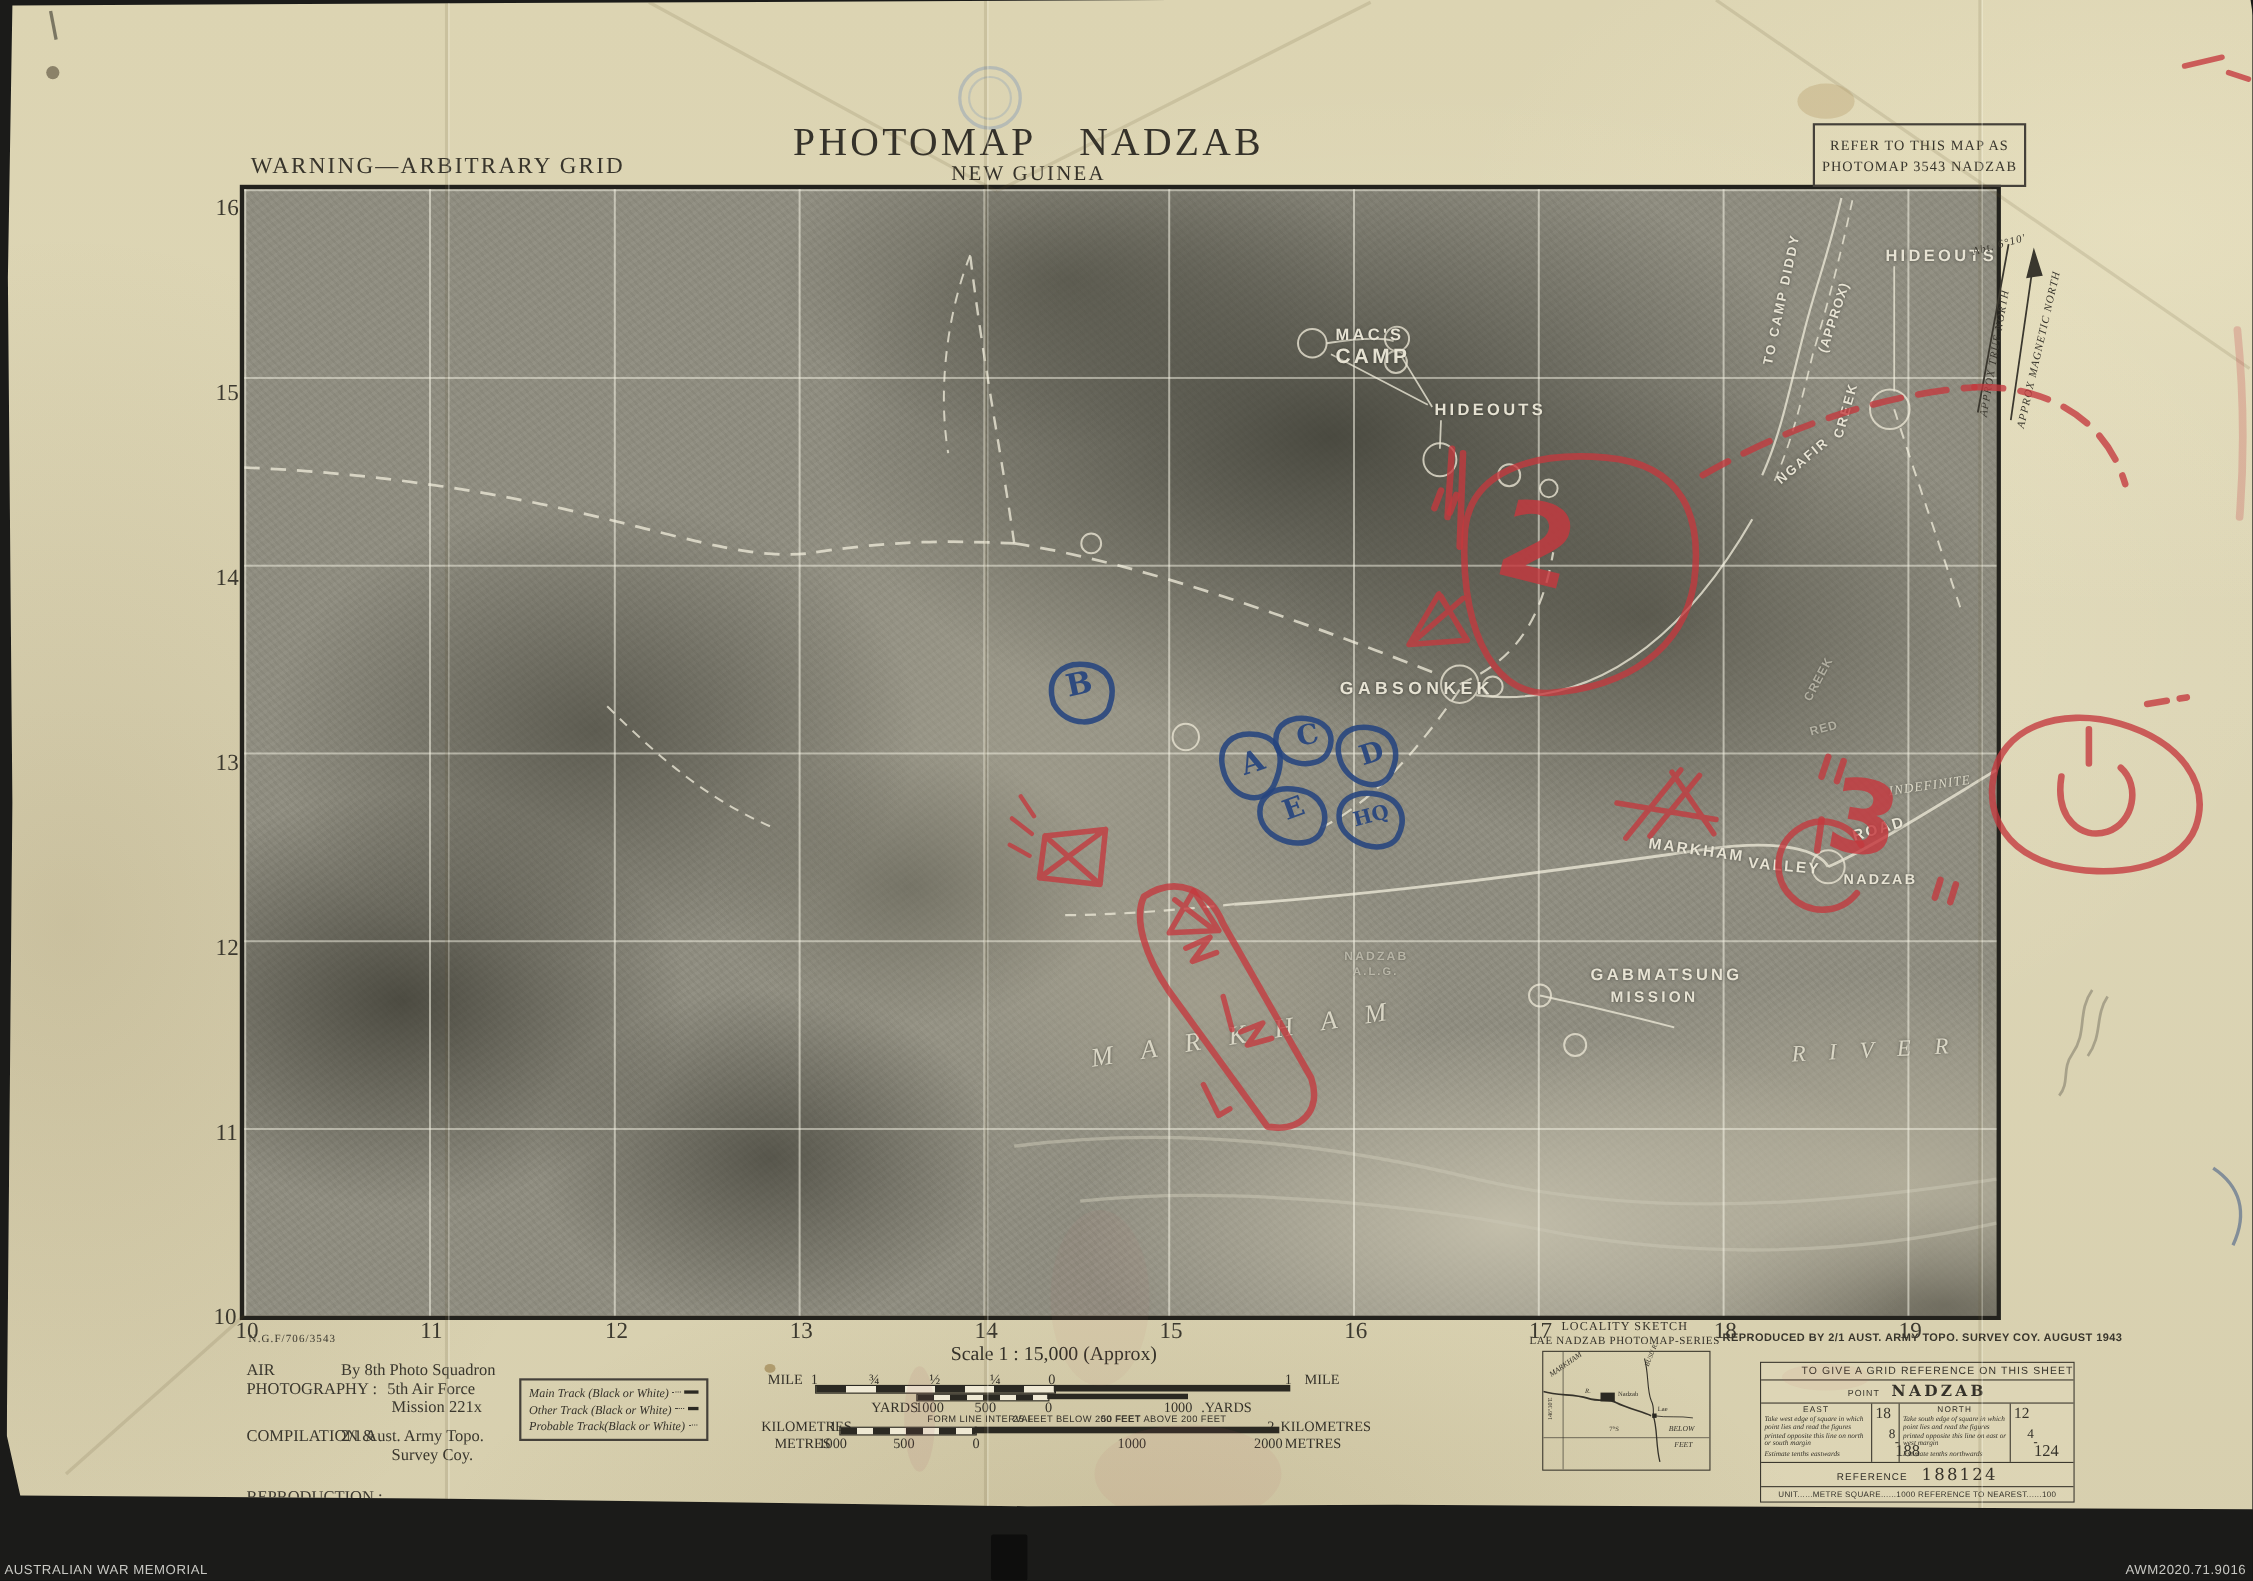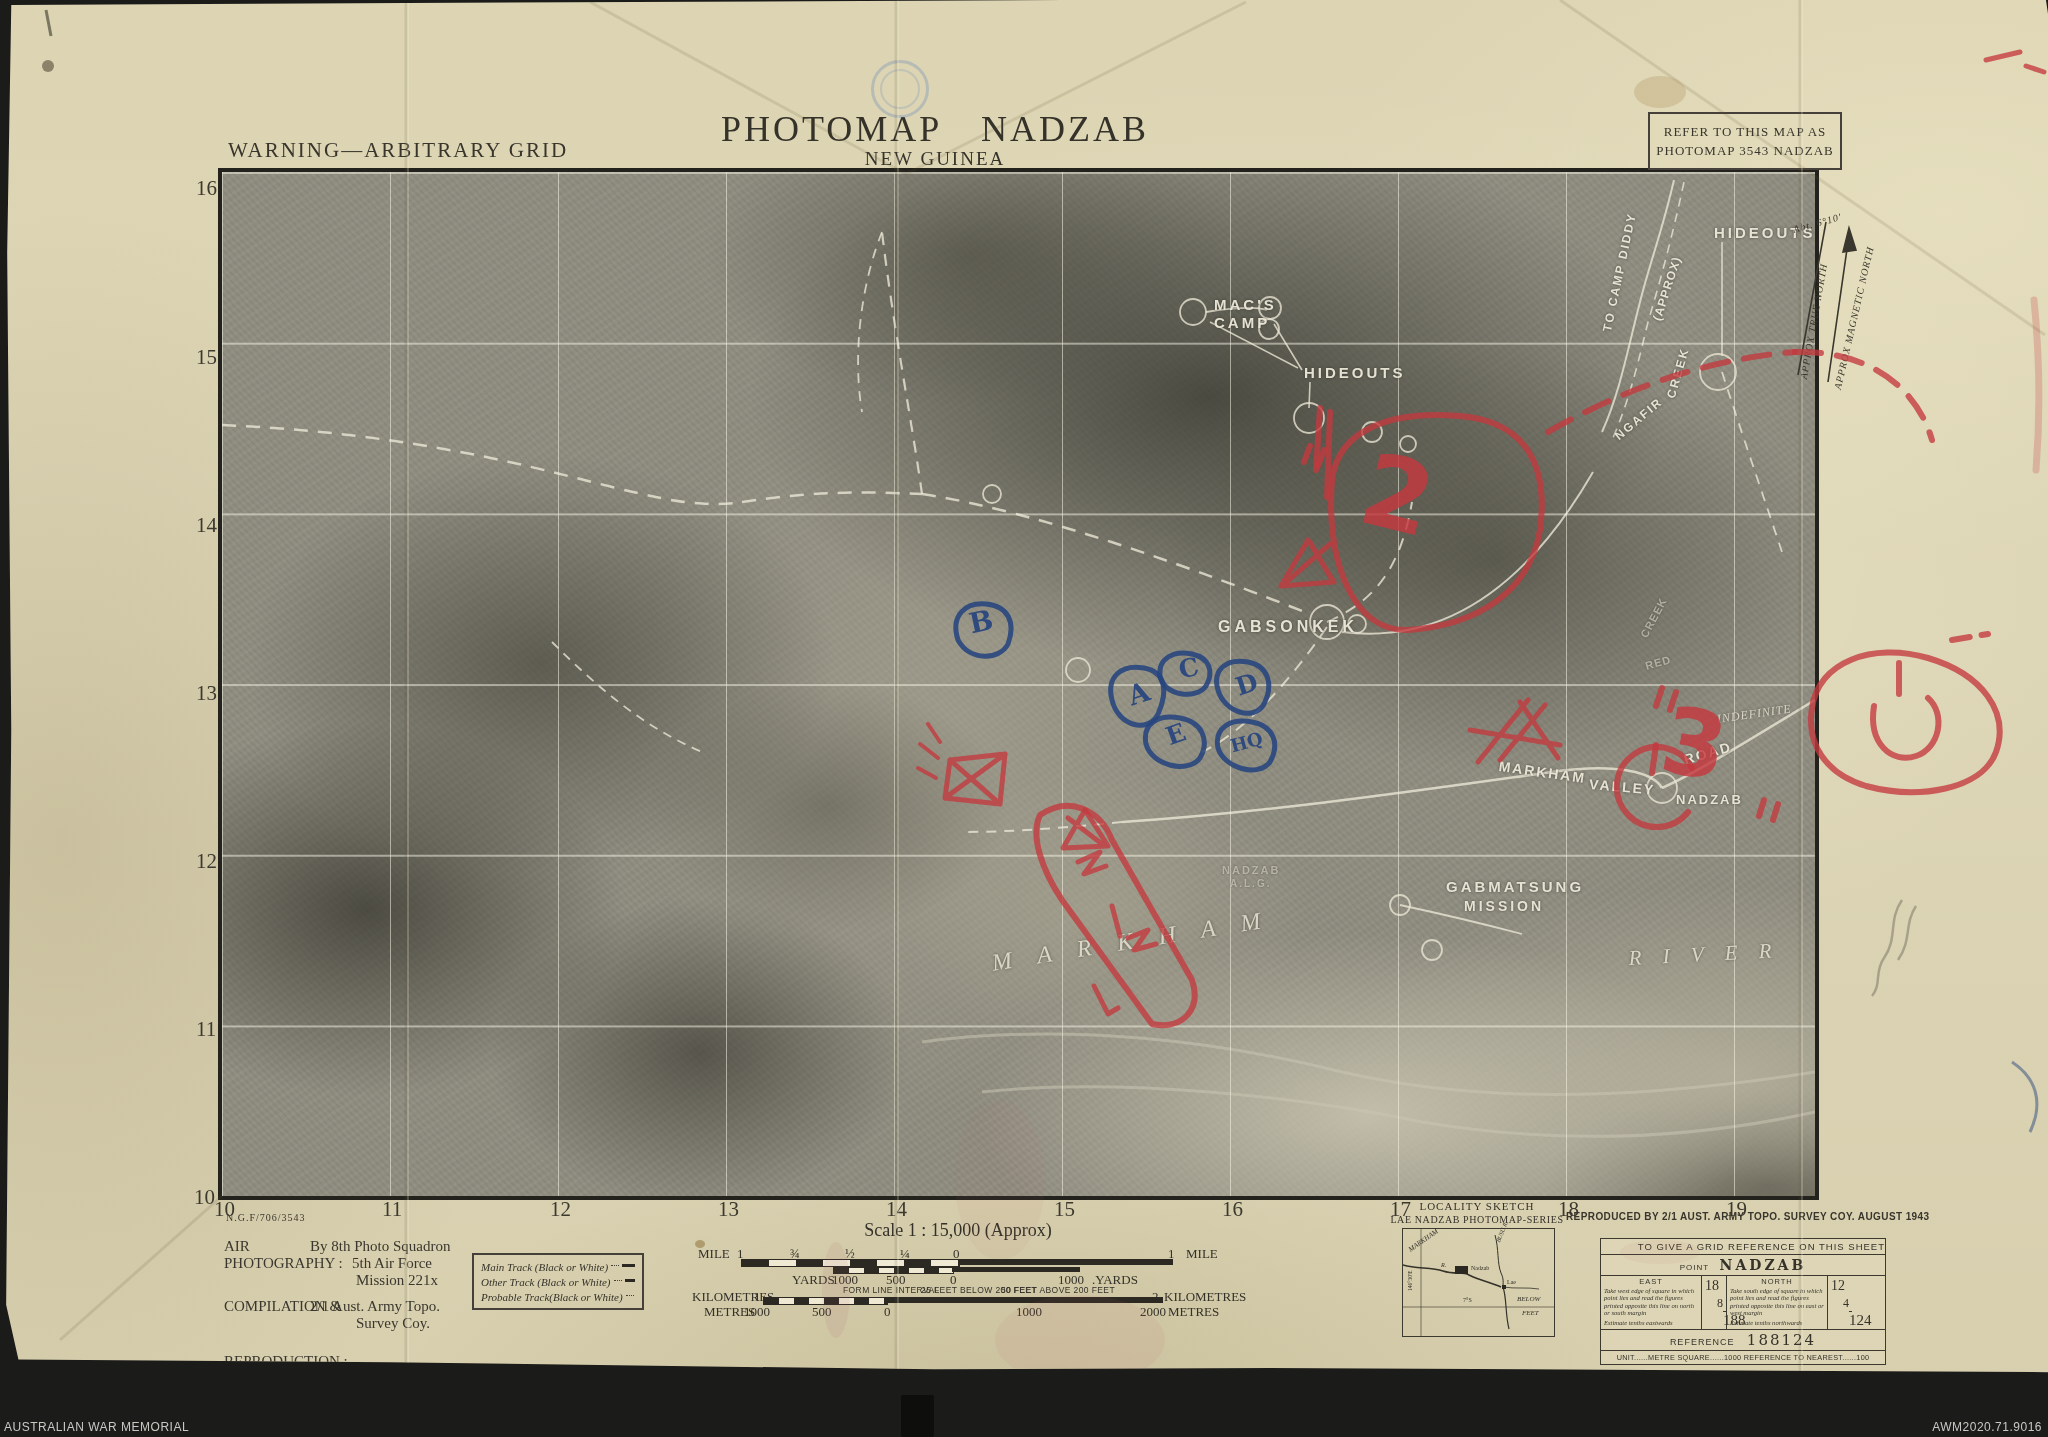--- a/index.html
+++ b/index.html
@@ -196,21 +196,21 @@
         <span class="pt gridnum" style="left: 718px; top: 1197px;">13</span>
         <span class="pt gridnum" style="left: 886px; top: 1197px;">14</span>
         <span class="pt gridnum" style="left: 1054px; top: 1197px;">15</span>
         <span class="pt gridnum" style="left: 1222px; top: 1197px;">16</span>
         <span class="pt gridnum" style="left: 1390px; top: 1197px;">17</span>
         <span class="pt gridnum" style="left: 1558px; top: 1197px;">18</span>
         <span class="pt gridnum" style="left: 1726px; top: 1197px;">19</span>
       </div>
     <div id="photo-labels" class="layer">
         <span class="pt photo-lab" style="left: 1214px; top: 296px; font-size: 15px; letter-spacing: 3px;">MAC'S</span>
-        <span class="pt photo-lab" style="left: 1214px; top: 314px; font-size: 15px; letter-spacing: 3px;">CAMP</span>
+        <span class="pt photo-lab" style="left: 1214px; top: 314px; font-size: 19px; letter-spacing: 3px;">CAMP</span>
         <span class="pt photo-lab" style="left: 1304px; top: 364px; font-size: 15px; letter-spacing: 3px;">HIDEOUTS</span>
         <span class="pt photo-lab" style="left: 1714px; top: 224px; font-size: 15px; letter-spacing: 3px;">HIDEOUTS</span>
         <span class="pt photo-lab" style="left: 1218px; top: 618px; font-size: 16px; letter-spacing: 4px;">GABSONKEK</span>
         <span class="pt photo-lab" style="left: 1500px; top: 758px; font-size: 14px; letter-spacing: 2px; transform: rotate(8deg);">MARKHAM</span>
         <span class="pt photo-lab" style="left: 1590px; top: 776px; font-size: 14px; letter-spacing: 2px; transform: rotate(5deg);">VALLEY</span>
         <span class="pt photo-lab" style="left: 1682px; top: 752px; font-size: 14px; letter-spacing: 2px; transform: rotate(-16deg);">ROAD</span>
         <span class="pt photo-lab" style="left: 1676px; top: 792px; font-size: 13px; letter-spacing: 2px;">NADZAB</span>
         <span class="pt photo-lab" style="left: 1446px; top: 878px; font-size: 15px; letter-spacing: 3px;">GABMATSUNG</span>
         <span class="pt photo-lab" style="left: 1464px; top: 898px; font-size: 14px; letter-spacing: 3px;">MISSION</span>
         <span class="pt photo-dim" style="left: 1222px; top: 864px; font-size: 11px; letter-spacing: 2px;">NADZAB</span>

